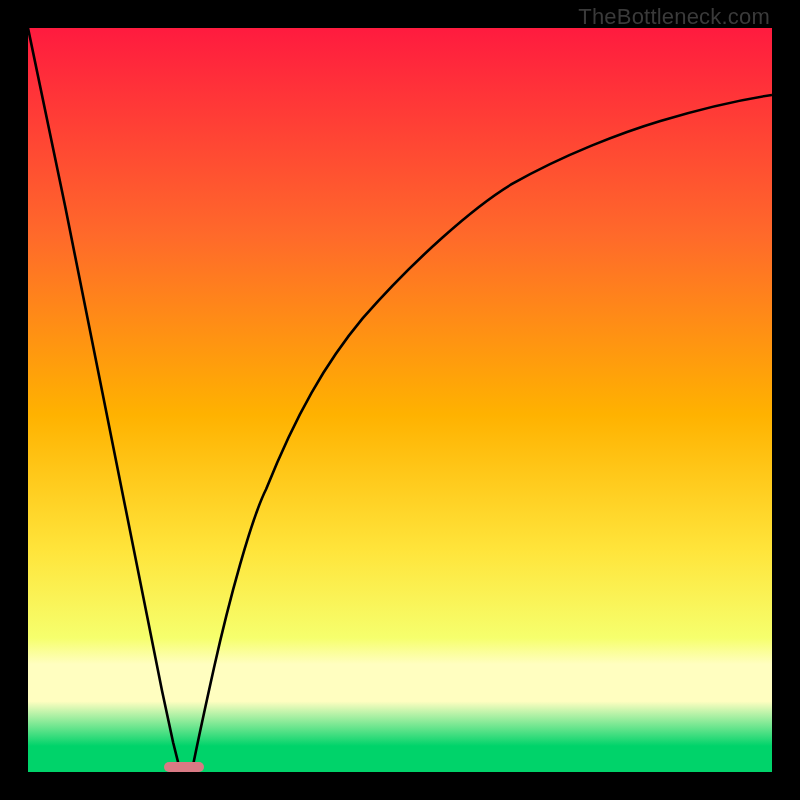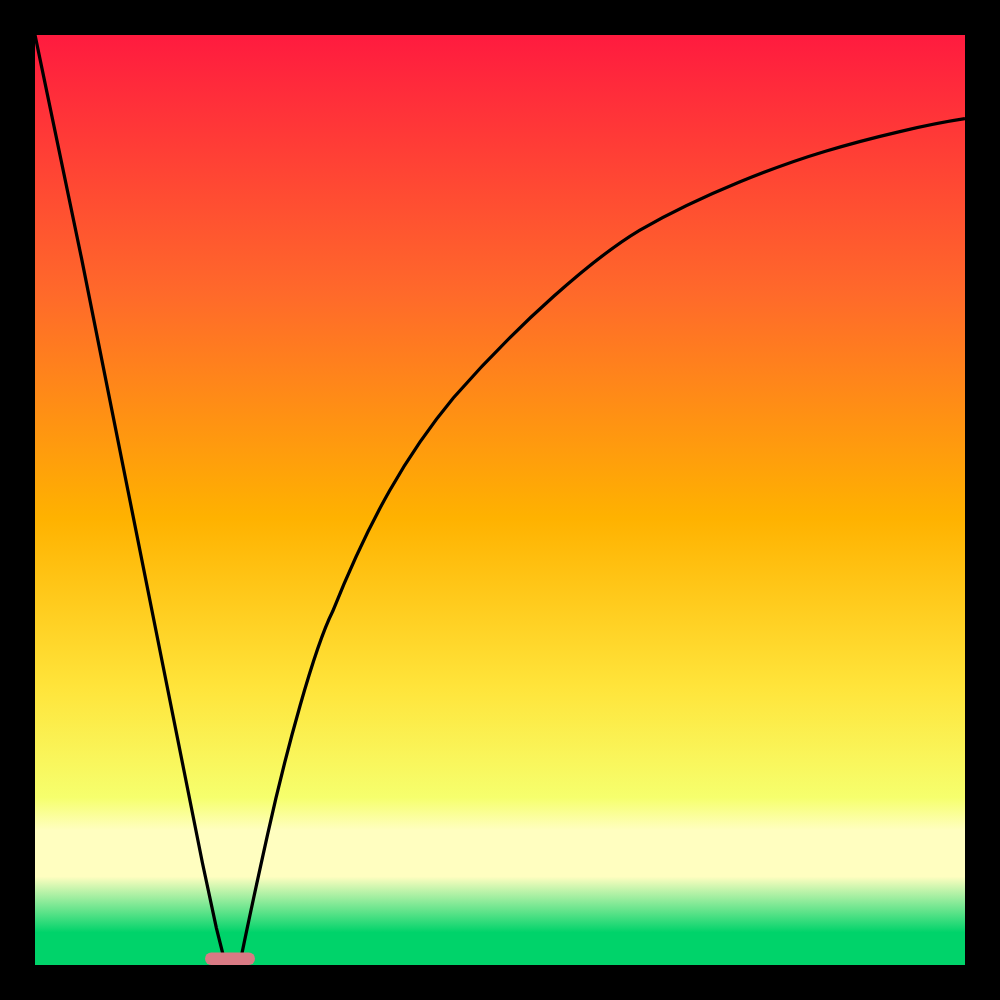--- a/index.html
+++ b/index.html
@@ -45,20 +45,21 @@
     position: absolute;
     background: #d97a84;
     border-radius: 6px;
   }
 </style>
 </head>
 <body>
 
 <div class="frame">
 
+  <div class="watermark">TheBottleneck.com</div>
 
   <div class="plot-area">
 
     <svg class="gradient-bg" viewBox="0 0 744 744" preserveAspectRatio="none">
       <defs>
         <linearGradient id="bg" x1="0" y1="0" x2="0" y2="1">
           <stop offset="0%" stop-color="#ff1b3f"></stop>
           <stop offset="28%" stop-color="#ff6a2a"></stop>
           <stop offset="52%" stop-color="#ffb200"></stop>
           <stop offset="70%" stop-color="#ffe43a"></stop>

